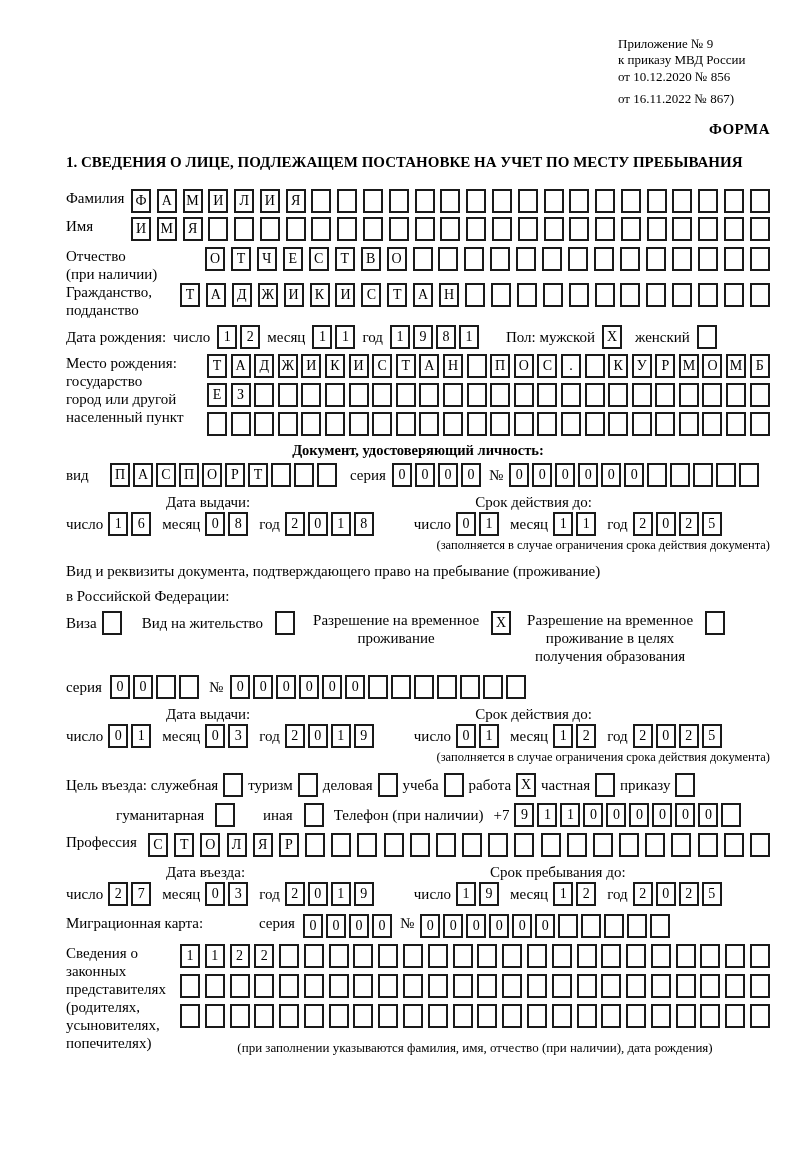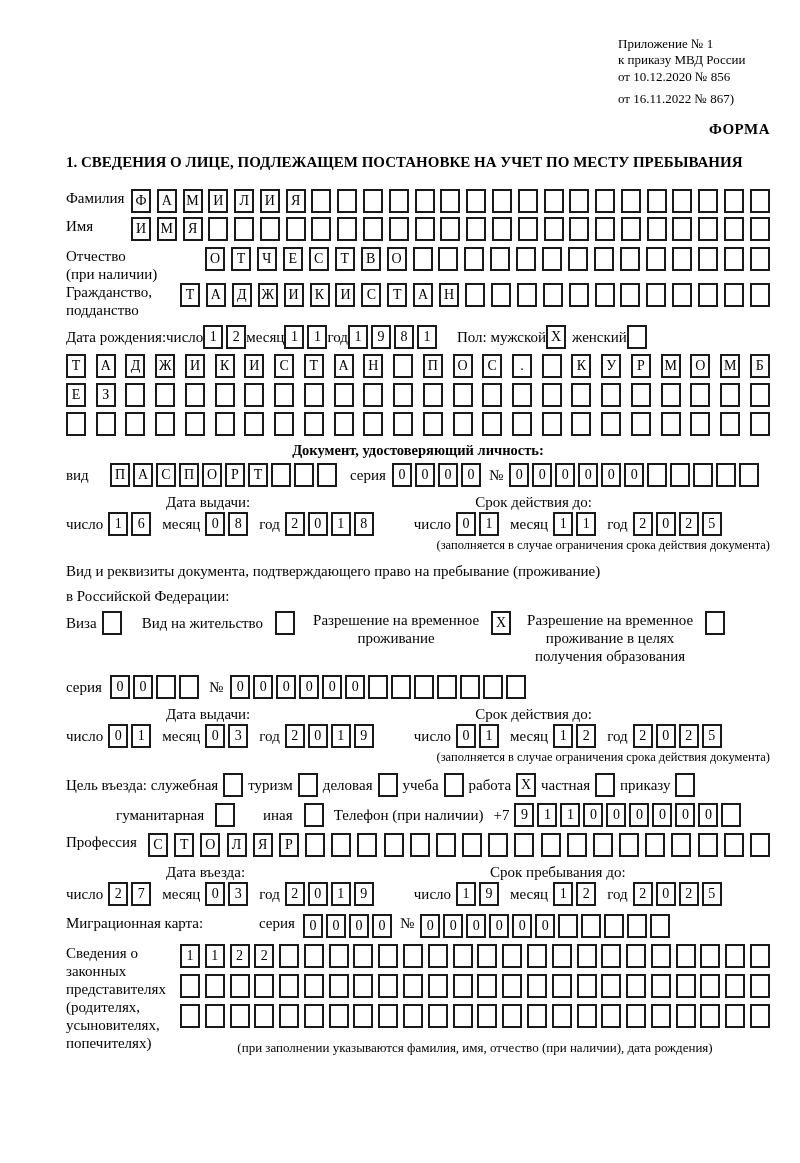--- a/index.html
+++ b/index.html
@@ -25,21 +25,21 @@
   .center{text-align:center;}
   .para{font-size:15px;line-height:25px;margin-top:6px;}
   .doc-heading{margin-top:5px;text-align:center;font-weight:bold;font-size:14.5px;line-height:18px;}
 </style>
 </head>
 <body>
 
 <div class="page">
 
   <div class="appendix">
-    <div>Приложение № 1</div>
+    <div>Приложение № 9</div>
     <div>к приказу МВД России</div>
     <div>от 10.12.2020 № 856</div>
     <div class="edition">
       <div>от 16.11.2022 № 867)</div>
     </div>
   </div>
 
   <div class="form-label">ФОРМА</div>
 
 
@@ -163,21 +163,21 @@
         <span class="cell"></span>
         <span class="cell"></span>
         <span class="cell"></span>
         <span class="cell"></span>
         <span class="cell"></span>
         <span class="cell"></span>
         <span class="cell"></span>
       </span>
   </div>
 
-  <div class="frow" style="margin-top:6px;align-items:center;">
+  <div class="frow" style="margin-top:6px;align-items:center;gap:7px">
     <span class="flabel">Дата рождения:</span>
     <span class="dlbl">число</span>
     <span class="boxes">
         <span class="cell">1</span>
         <span class="cell">2</span>
       </span>
     <span class="dlbl">месяц</span>
     <span class="boxes">
         <span class="cell">1</span>
         <span class="cell">1</span>
@@ -193,20 +193,26 @@
     <span class="boxes">
         <span class="cell">X</span>
       </span>
     <span class="flabel" style="margin-left:6px">женский</span>
     <span class="boxes">
         <span class="cell"></span>
       </span>
   </div>
 
   <div class="frow" style="margin-top:5px">
+    <span class="flabel" style="width:141px">
+      <span style="display:block">Место рождения:</span>
+      <span style="display:block">государство</span>
+      <span style="display:block">город или другой</span>
+      <span style="display:block">населенный пункт</span>
+    </span>
     <span class="stack">
       <span class="spread">
           <span class="cell">Т</span>
           <span class="cell">А</span>
           <span class="cell">Д</span>
           <span class="cell">Ж</span>
           <span class="cell">И</span>
           <span class="cell">К</span>
           <span class="cell">И</span>
           <span class="cell">С</span>

